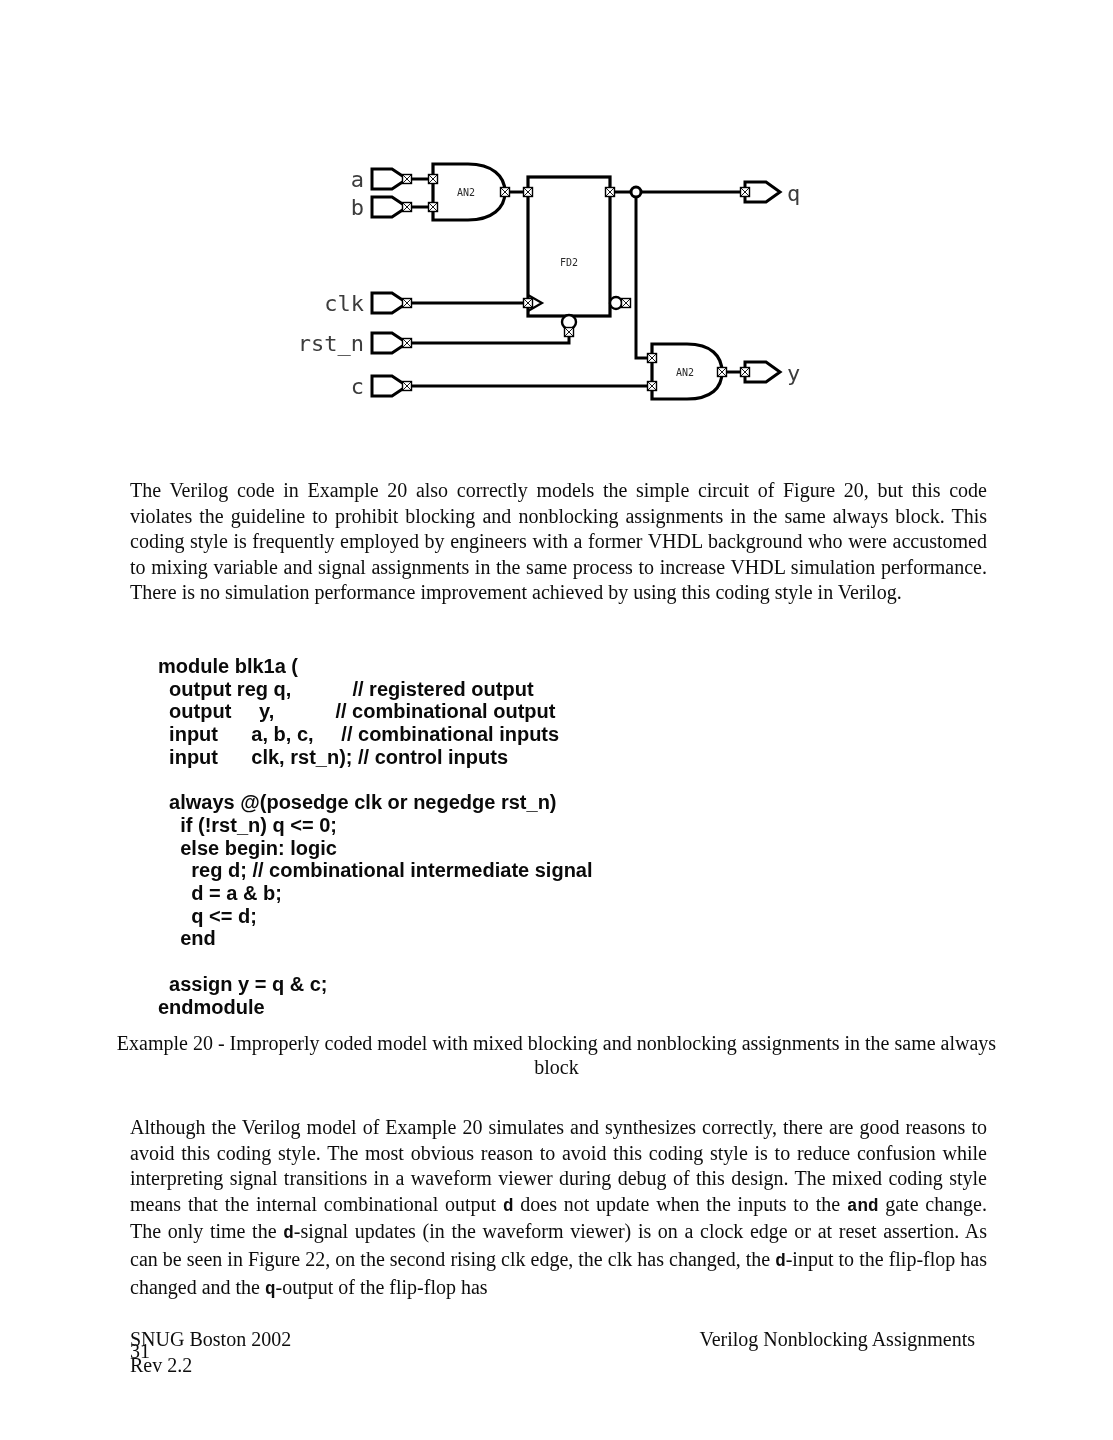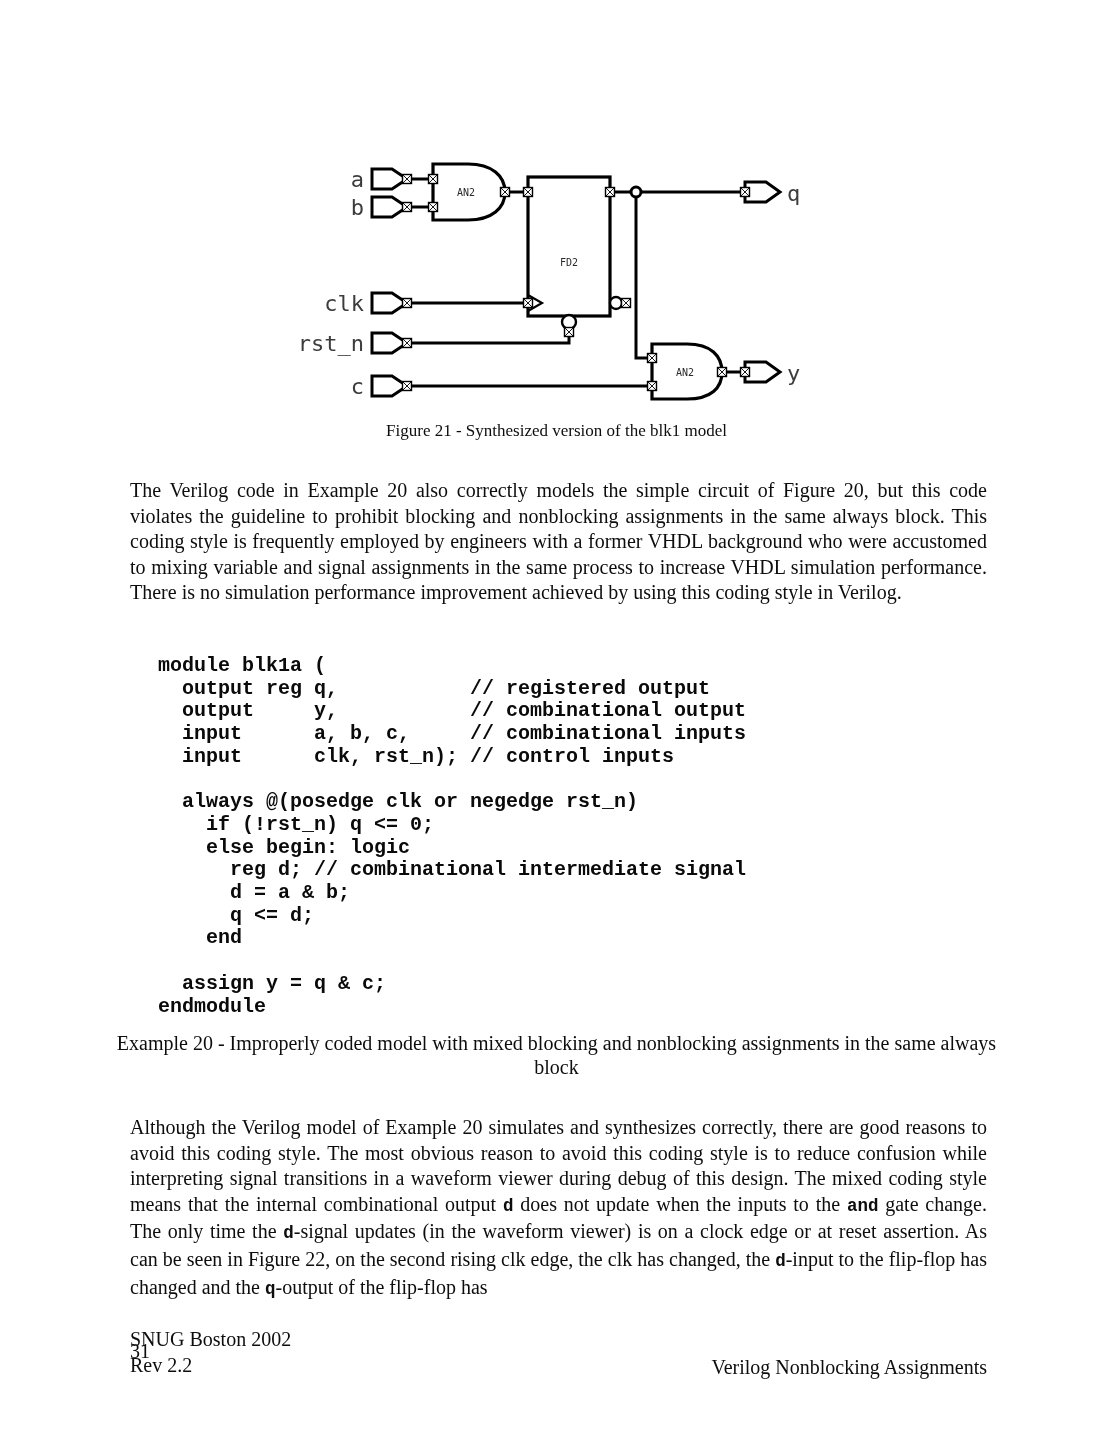--- a/index.html
+++ b/index.html
@@ -41,21 +41,21 @@
   .para-2 { top: 1115px; }
   .para-2 code, .inline-code {
     font-family: "Liberation Mono", monospace;
     font-weight: bold;
     font-size: 17.5px;
   }
   .code-block {
     position: absolute;
     left: 158px;
     top: 655px;
-    font-family: Liberation Mono, monospace;
+    font-family: Liberation Sans, sans-serif;
     font-weight: bold;
     font-size: 20px;
     line-height: 22.7px;
     white-space: pre;
     color: #0a0a0a;
   }
   .example-caption {
     position: absolute;
     left: 113px;
     top: 1031px;
@@ -67,21 +67,21 @@
   .footer {
     position: absolute;
     left: 130px;
     top: 1326px;
     width: 857px;
     font-size: 20px;
     line-height: 26px;
   }
   .footer-left { position: absolute; left: 0; top: 0; text-align: left; }
   .footer-center { position: absolute; left: 0; top: 12px; width: 100%; }
-  .footer-right { position: absolute; right: 0; top: 0; text-align: right; margin-top: 28px; }
+  .footer-right { position: absolute; right: 12px; top: 0; text-align: right; }
   svg text {
     font-family: "DejaVu Sans Mono", monospace;
     fill: #3c3c3c;
   }
   svg .port-label { font-size: 22px; }
   svg .cell-label { font-size: 10px; fill: #2a2a2a; }
 </style>
 </head>
 <body>
 
@@ -157,21 +157,20 @@
     <text x="74" y="166" text-anchor="end" class="port-label">clk</text>
     <text x="74" y="206" text-anchor="end" class="port-label">rst_n</text>
     <text x="74" y="249" text-anchor="end" class="port-label">c</text>
     <text x="497" y="56" class="port-label">q</text>
     <text x="497" y="236" class="port-label">y</text>
     <text x="176" y="51" text-anchor="middle" class="cell-label">AN2</text>
     <text x="279" y="121" text-anchor="middle" class="cell-label">FD2</text>
     <text x="395" y="231" text-anchor="middle" class="cell-label">AN2</text>
   </svg>
 
-  <div class="fig-caption">Figure 21 - Synthesized version of the blk1 model</div>
 
   <div class="para para-1">The Verilog code in Example 20 also correctly models the simple circuit of Figure 20, but this code violates the guideline to prohibit blocking and nonblocking assignments in the same always block. This coding style is frequently employed by engineers with a former VHDL background who were accustomed to mixing variable and signal assignments in the same process to increase VHDL simulation performance. There is no simulation performance improvement achieved by using this coding style in Verilog.</div>
 
   <pre class="code-block">module blk1a (
   output reg q,           // registered output
   output     y,           // combinational output
   input      a, b, c,     // combinational inputs
   input      clk, rst_n); // control inputs
 
   always @(posedge clk or negedge rst_n)

